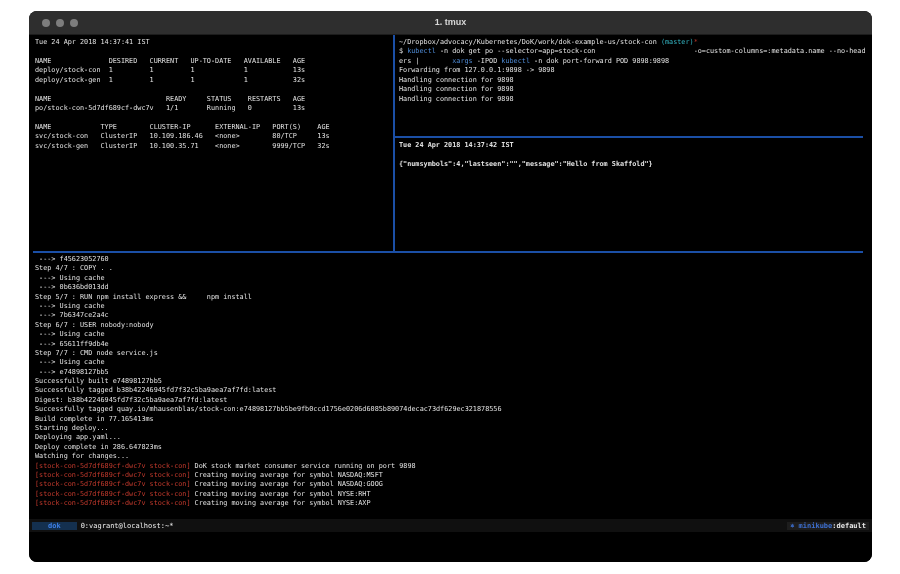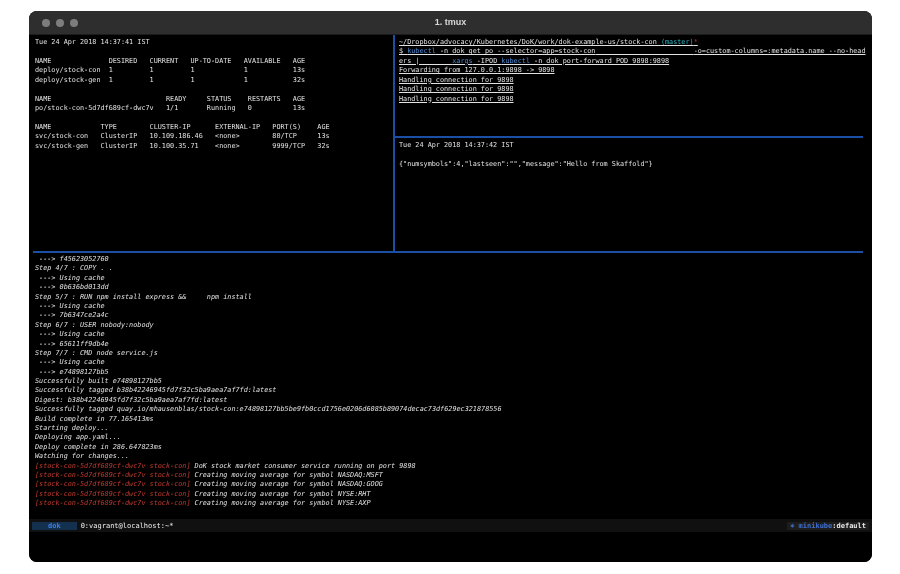--- a/index.html
+++ b/index.html
@@ -57,41 +57,41 @@
         <div class="tl"><span class="fg">NAME                            READY     STATUS    RESTARTS   AGE</span></div>
         <div class="tl"><span class="fg">po/stock-con-5d7df689cf-dwc7v   1/1       Running   0          13s</span></div>
         <div class="tl">&nbsp;</div>
         <div class="tl"><span class="fg">NAME            TYPE        CLUSTER-IP      EXTERNAL-IP   PORT(S)    AGE</span></div>
         <div class="tl"><span class="fg">svc/stock-con   ClusterIP   10.109.186.46   &lt;none&gt;        80/TCP     13s</span></div>
         <div class="tl"><span class="fg">svc/stock-gen   ClusterIP   10.100.35.71    &lt;none&gt;        9999/TCP   32s</span></div>
       </div>
 
     <div class="divider" style="left:364px;top:0;width:2px;height:216px;"></div>
 
-    <div class="pane" style="left:370px;top:3px;right:6px;text-decoration:underline;">
+    <div class="pane" style="left:370px;top:3px;right:6px;">
         <div class="tl"><span class="fg">~/Dropbox/advocacy/Kubernetes/DoK/work/dok-example-us/stock-con </span><span class="cyan">(master)</span><span class="red">*</span></div>
         <div class="tl"><span class="fg">$ </span><span class="blue">kubectl</span><span class="fg"> -n dok get po --selector=app=stock-con</span><span class="fg">                        </span><span class="fg">-o=custom-columns=:metadata.name --no-head</span></div>
         <div class="tl"><span class="fg">ers |        </span><span class="blue">xargs</span><span class="fg"> -IPOD </span><span class="blue">kubectl</span><span class="fg"> -n dok port-forward POD 9898:9898</span></div>
         <div class="tl"><span class="fg">Forwarding from 127.0.0.1:9898 -&gt; 9898</span></div>
         <div class="tl"><span class="fg">Handling connection for 9898</span></div>
         <div class="tl"><span class="fg">Handling connection for 9898</span></div>
         <div class="tl"><span class="fg">Handling connection for 9898</span></div>
       </div>
 
     <div class="divider" style="left:366px;top:101px;right:9px;height:2px;"></div>
 
-    <div class="pane" style="left:370px;top:106px;right:6px;">
+    <div class="pane" style="left:370px;top:106px;right:6px;font-weight:bold;">
         <div class="tl"><span class="fg">Tue 24 Apr 2018 14:37:42 IST</span></div>
         <div class="tl">&nbsp;</div>
         <div class="tl"><span class="fg">{"numsymbols":4,"lastseen":"","message":"Hello from Skaffold"}</span></div>
       </div>
 
     <div class="divider" style="left:4px;top:216px;width:830px;height:2px;"></div>
 
-    <div class="pane bottom" style="left:6px;top:220px;right:6px;font-style:italic;">
+    <div class="pane bottom" style="left:6px;top:220px;right:6px;">
         <div class="tl"><span class="fg"> ---&gt; f45623052760</span></div>
         <div class="tl"><span class="fg">Step 4/7 : COPY . .</span></div>
         <div class="tl"><span class="fg"> ---&gt; Using cache</span></div>
         <div class="tl"><span class="fg"> ---&gt; 0b636bd013dd</span></div>
         <div class="tl"><span class="fg">Step 5/7 : RUN npm install express &amp;&amp;     npm install</span></div>
         <div class="tl"><span class="fg"> ---&gt; Using cache</span></div>
         <div class="tl"><span class="fg"> ---&gt; 7b6347ce2a4c</span></div>
         <div class="tl"><span class="fg">Step 6/7 : USER nobody:nobody</span></div>
         <div class="tl"><span class="fg"> ---&gt; Using cache</span></div>
         <div class="tl"><span class="fg"> ---&gt; 65611ff9db4e</span></div>

